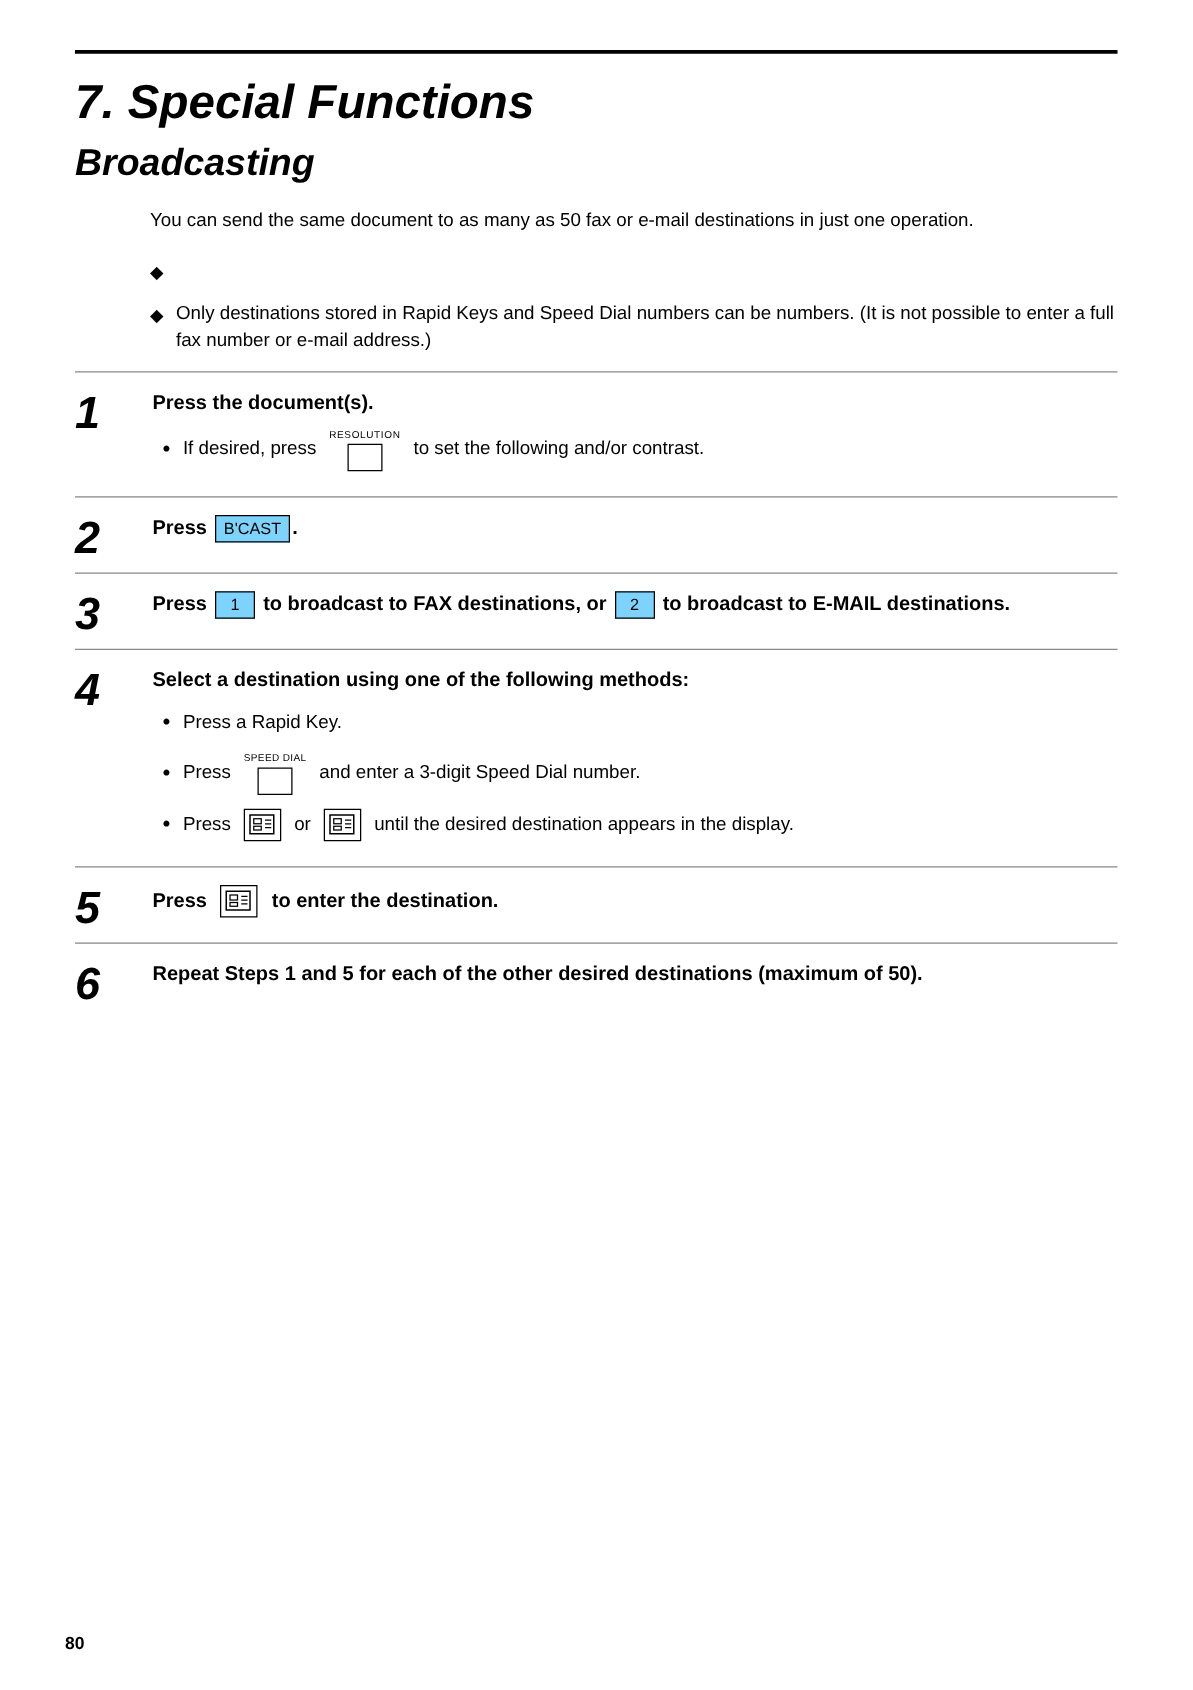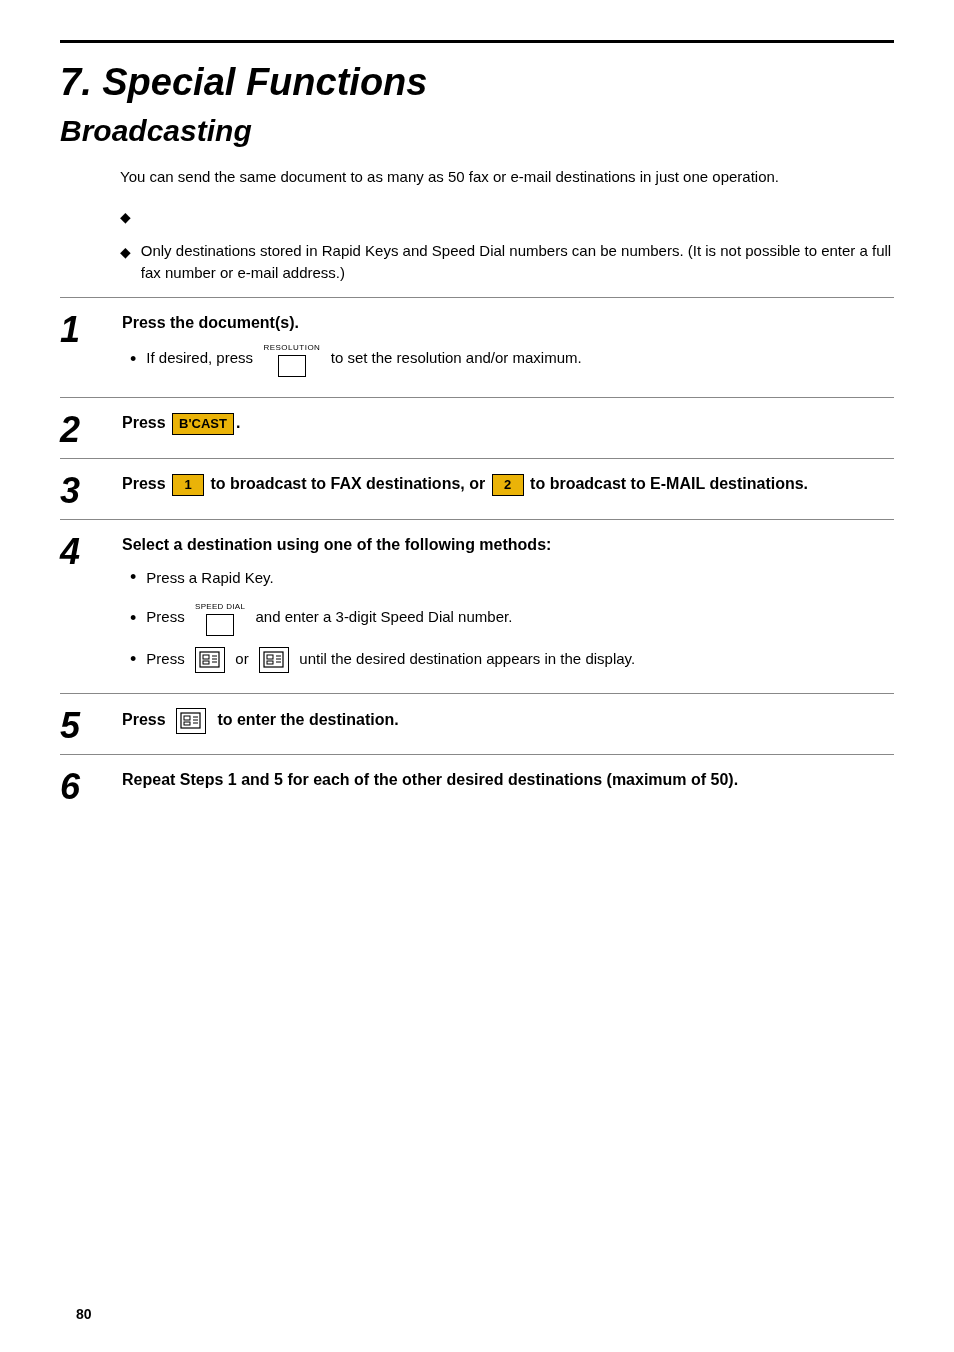--- a/index.html
+++ b/index.html
@@ -97,25 +97,25 @@
       flex-shrink: 0;
     }
     
     .key-btn {
       display: inline-flex;
       align-items: center;
       justify-content: center;
       border: 1.5px solid #000;
       padding: 1px 6px;
       font-size: 13px;
-      font-weight: bold;
+      font-weight: normal;
       min-width: 32px;
       min-height: 20px;
       vertical-align: middle;
-      background: #eab308;
+      background: #7dd3fc;
       margin: 0 2px;
     }
     .key-label-above {
       font-size: 9px;
       font-weight: normal;
       display: block;
       text-align: center;
       letter-spacing: 0.5px;
       margin-bottom: 1px;
     }
@@ -174,21 +174,21 @@
       display: flex;
       align-items: center;
       justify-content: center;
       width: 100%;
       height: 100%;
     }
     
     .page-number {
       position: absolute;
       bottom: 30px;
-      left: 76px;
+      left: 52px;
       font-size: 14px;
       font-weight: bold;
     }
   </style>
 </head>
 <body>
 
 <div class="page">
   <div class="top-rule"></div>
 
@@ -216,21 +216,21 @@
       <div class="step-title">Press the document(s).</div>
       <div class="step-bullets">
         <div class="step-bullet">
           <span class="step-bullet-dot">•</span>
           <span>
             <span>If desired, press</span>&nbsp;
             <span class="resolution-key">
               <span class="key-label-above">RESOLUTION</span>
               <span class="key-box"></span>
             </span>
-            &nbsp;<span>to set the resolution and/or maximum.</span>
+            &nbsp;<span>to set the following and/or contrast.</span>
           </span>
         </div>
       </div>
     </div>
   </div>
 
   <div class="step-section">
     <div class="step-number"><em>2</em></div>
     <div class="step-content">
       <div class="step-title">

